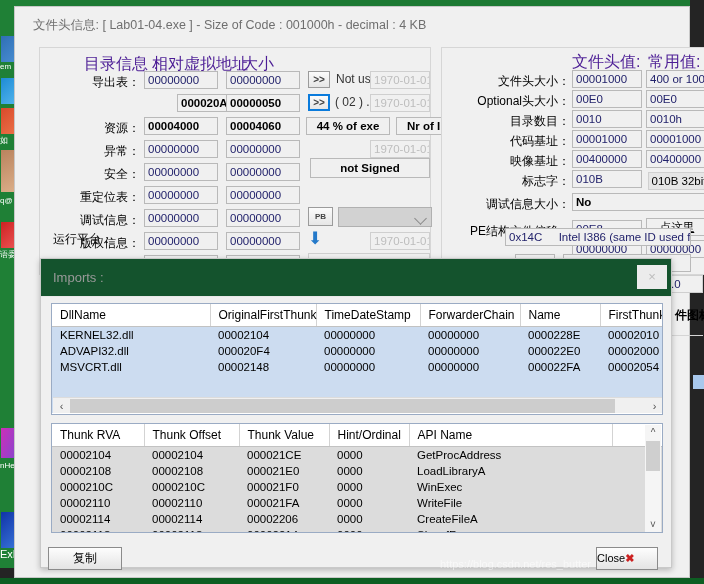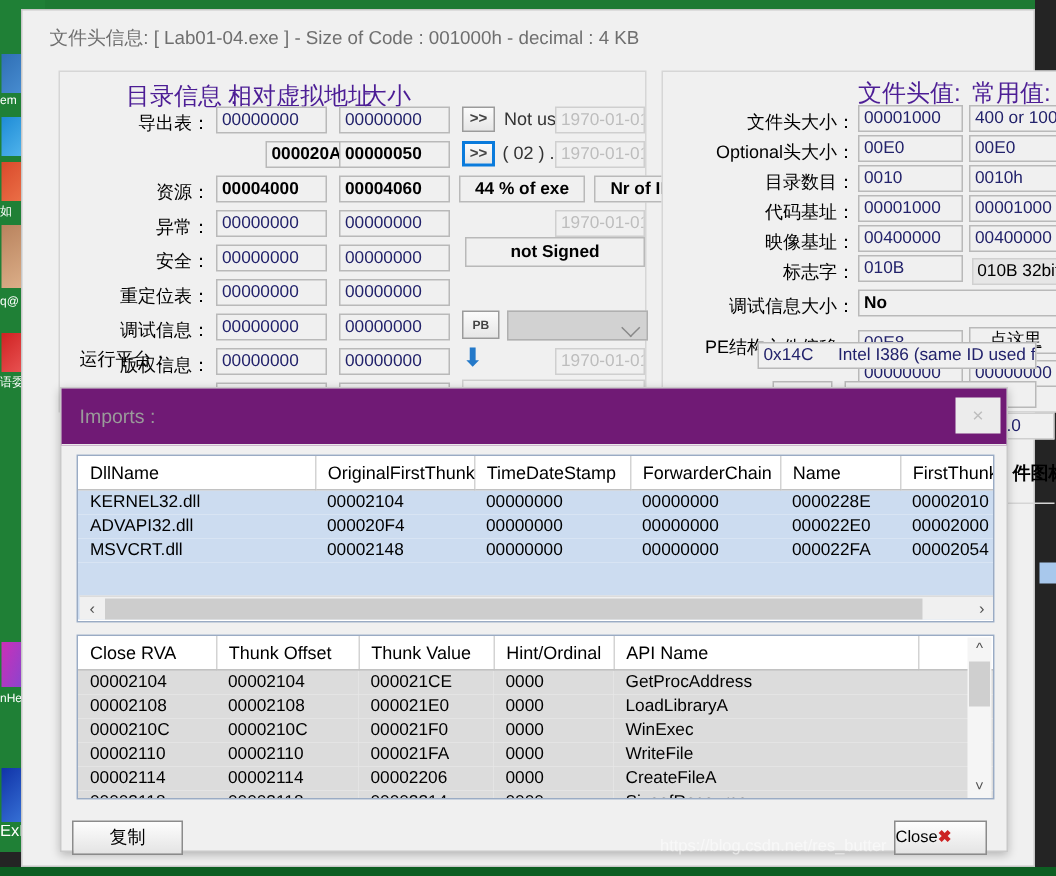--- a/index.html
+++ b/index.html
@@ -141,21 +141,21 @@
   .dlg {
     position: absolute; left: 40px; top: 258px;
     width: 632px; height: 310px;
     background: #f0f0f0;
     border: 1px solid #c9c9c9;
     box-sizing: border-box;
     box-shadow: 0 2px 6px rgba(0,0,0,.25);
   }
   .dlg-titlebar {
     position: absolute; left: 0; top: 0; width: 100%; height: 38px;
-    background: #701a75;
+    background: #14532d;
     border-bottom: 1px solid #e8e8e8;
     box-sizing: border-box;
   }
   .dlg-title {
     position: absolute; left: 12px; top: 11px;
     font-size: 13px; color: #9a9a9a;
   }
   .dlg-x {
     position: absolute; right: 4px; top: 6px;
     width: 30px; height: 24px;
@@ -483,21 +483,21 @@
         <colgroup>
           <col style="width:92px">
             <col style="width:95px">
             <col style="width:90px">
           <col style="width:80px">
             <col style="width:203px">
             <col style="width:50px">
         </colgroup>
         <thead>
             <tr>
-          <th>Close RVA</th>
+          <th>Thunk RVA</th>
           <th>Thunk Offset</th>
           <th>Thunk Value</th>
           <th>Hint/Ordinal</th>
           <th>API Name</th>
           <th></th>
         </tr>
           </thead>
         <tbody>
           <tr>
             <td>00002104</td>

